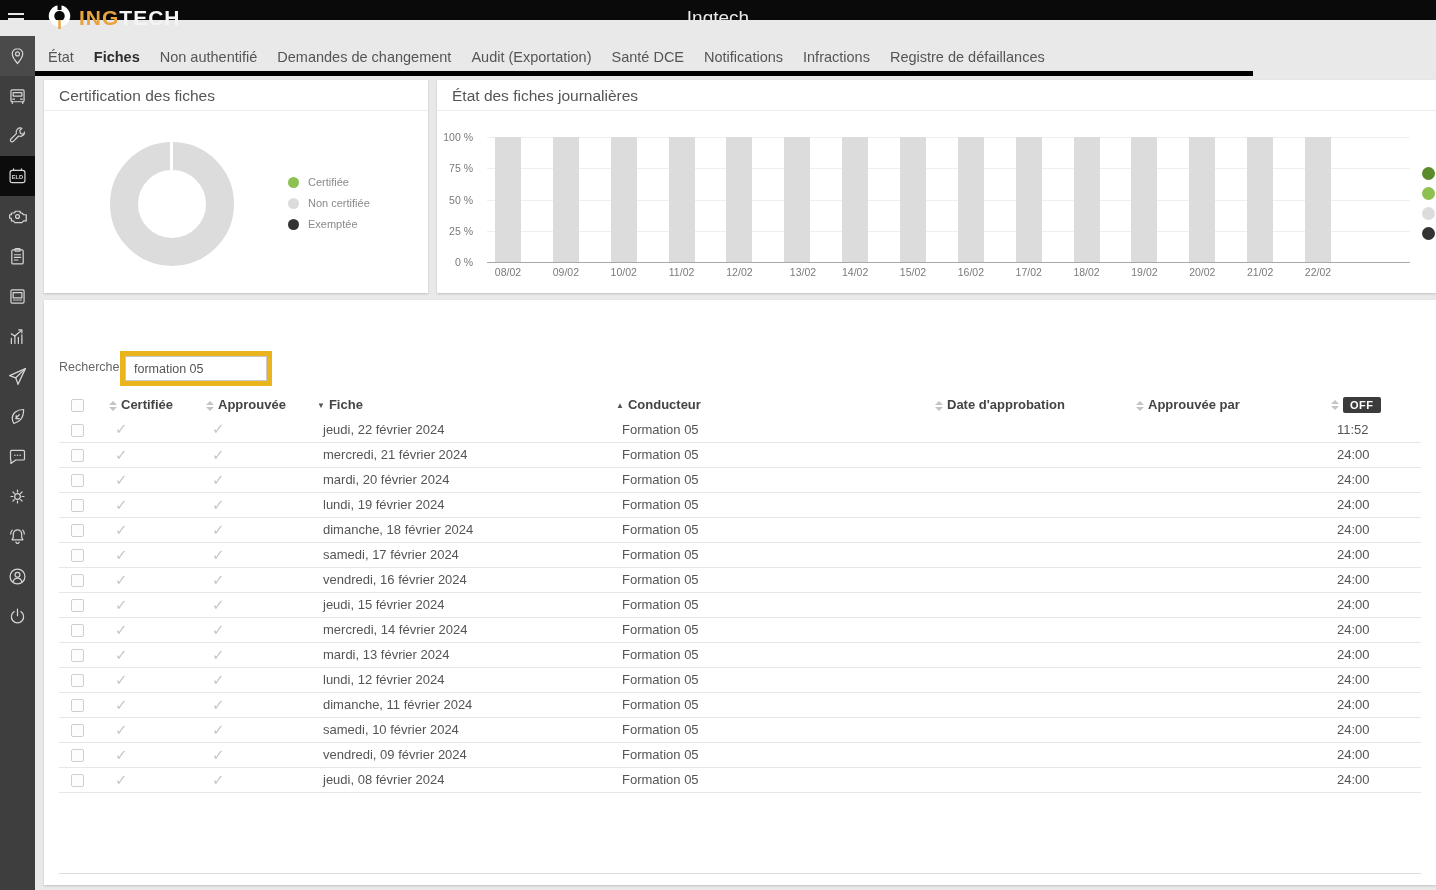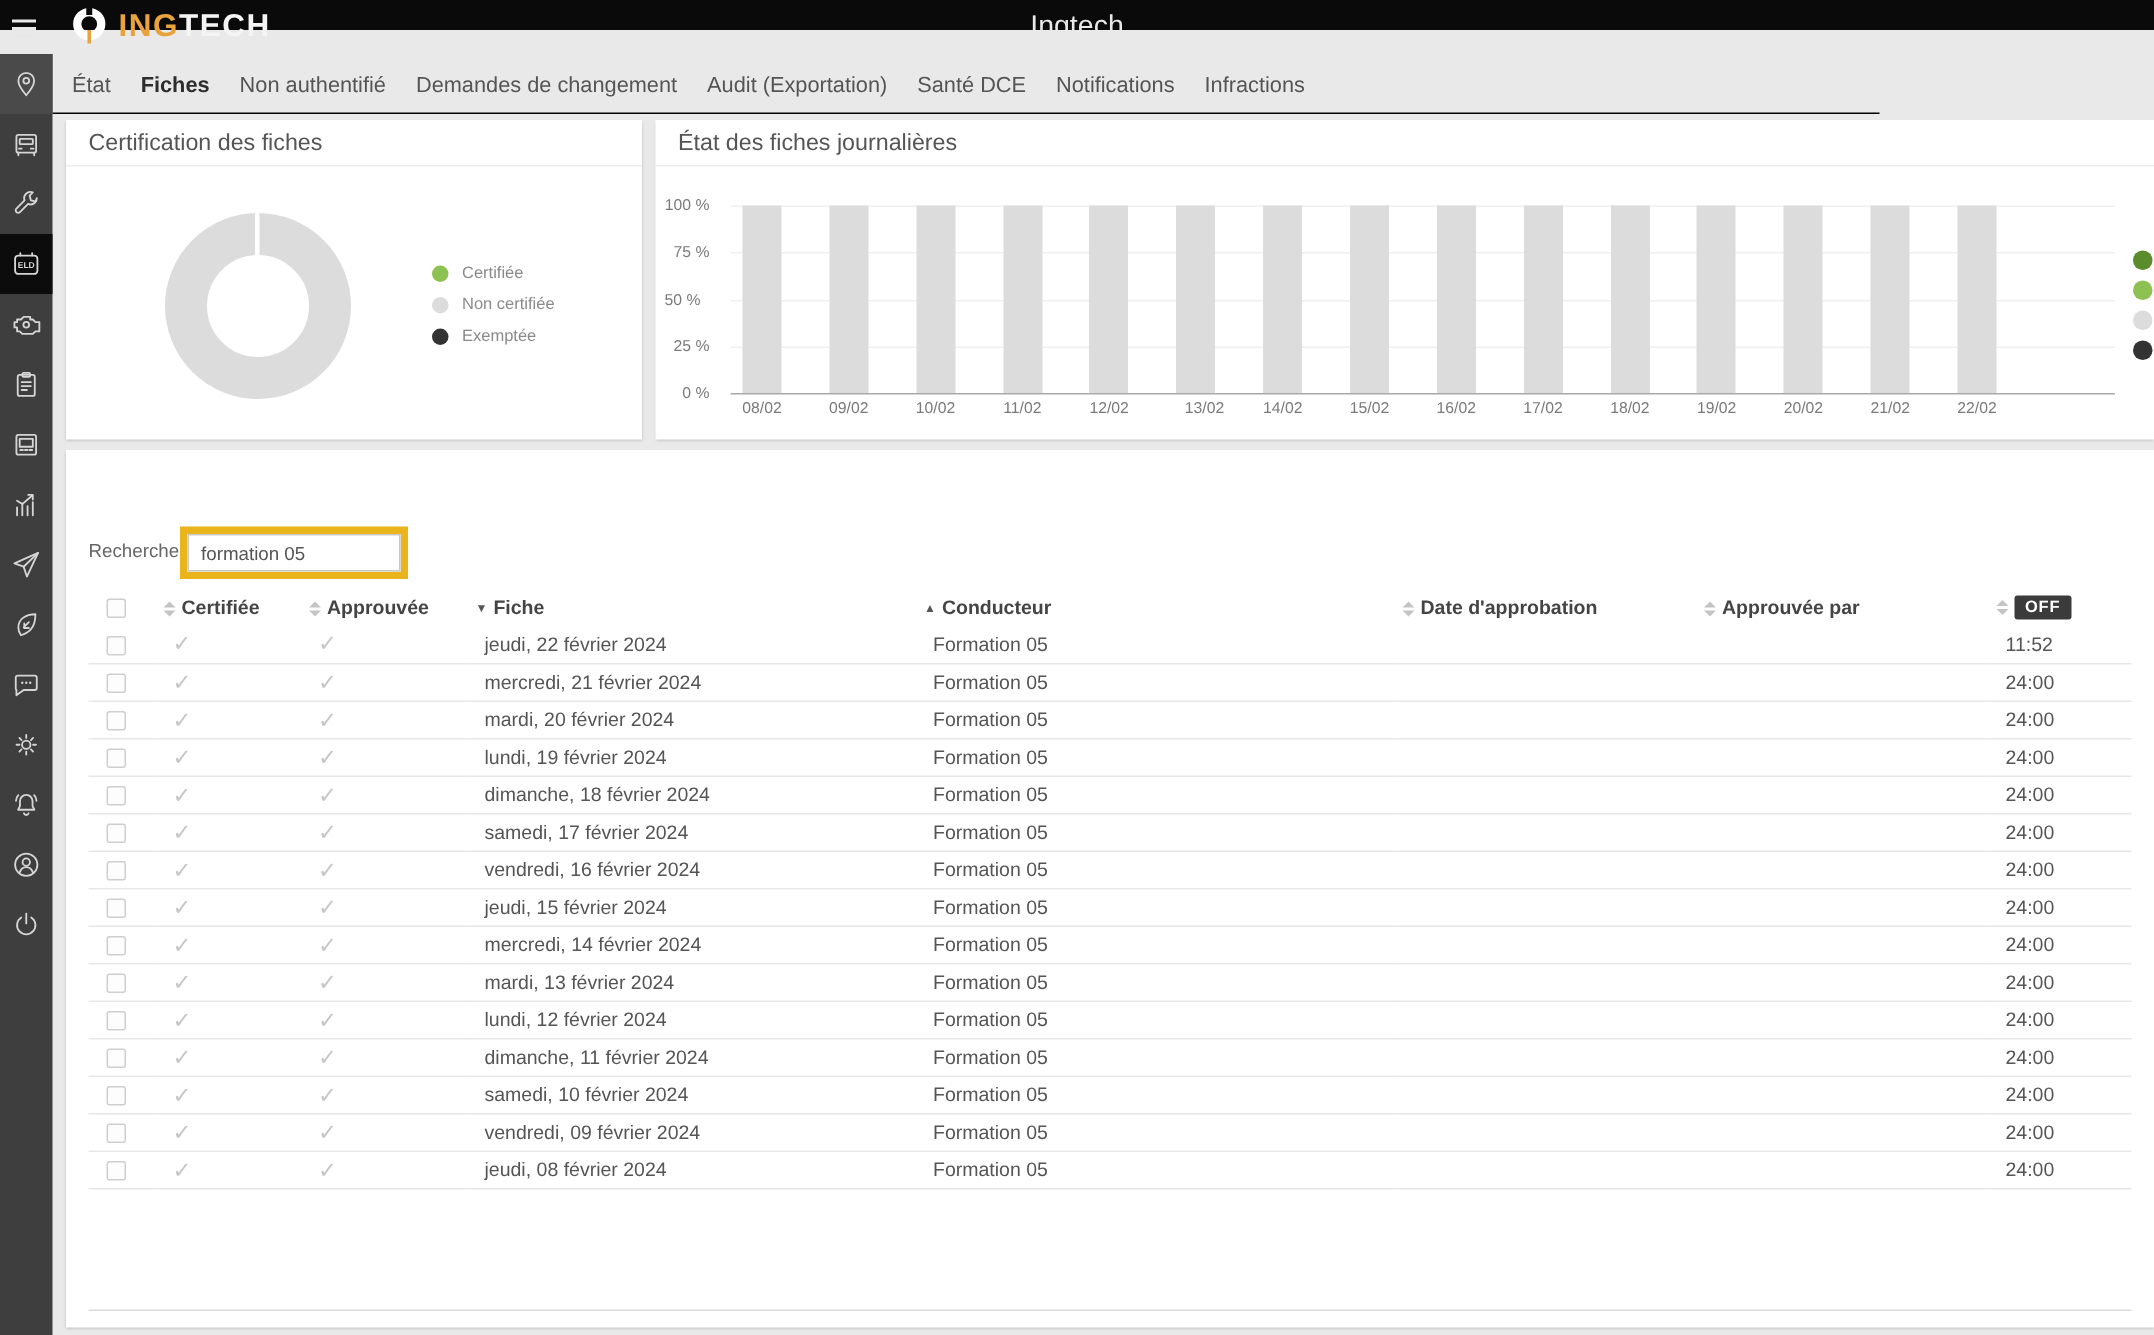--- a/index.html
+++ b/index.html
@@ -18,21 +18,21 @@
   .brand .ing { color:#e8a33d; }
   .brand .tech { color:#f4f4f4; }
   .topbar-title { position:absolute; left:0; right:0; top:7px; text-align:center; color:#e9e9e9; font-size:19px; }
   
   .sidebar { position:absolute; left:0; top:36px; width:35px; height:854px; background:#3e3e3e; z-index:20; }
   .side-item { width:35px; height:40px; display:flex; align-items:center; justify-content:center; cursor:pointer; }
   .side-item.first { background:#4a4a4a; }
   .side-item.active { background:#0c0c0c; }
   .side-item svg { width:21px; height:21px; stroke:#d5d5d5; fill:none; stroke-width:1.4; stroke-linecap:round; stroke-linejoin:round; }
   
-  .tabbar { position:absolute; left:35px; top:39px; width:1218px; height:37px; background:#e9e9e9; border-bottom:1px solid #000000; display:flex; padding-left:3px; z-index:10;}
+  .tabbar { position:absolute; left:35px; top:39px; width:1218px; height:37px; background:#e9e9e9; border-bottom:5px solid #000000; display:flex; padding-left:3px; z-index:10;}
   .tab { padding:0 10px; line-height:36px; font-size:14.5px; color:#555; cursor:pointer; white-space:nowrap; }
   .tab.active { font-weight:bold; color:#2d2d2d; }
   
   .card { position:absolute; background:#fff; box-shadow:0 1px 2px rgba(0,0,0,.18); }
   .card-title { height:31px; line-height:31px; padding-left:15px; font-size:15.5px; color:#555; border-bottom:1px solid #ededed; }
   #card-donut  { left:44px;  top:80px; width:384px; height:213px; }
   #card-chart  { left:437px; top:80px; width:999px; height:213px; }
   #card-table  { left:44px;  top:300px; width:1392px; height:585px; }
   
   .donut { position:absolute; left:66px; top:62px; width:124px; height:124px; border-radius:50%; border:28px solid #dcdcdc; }
@@ -190,20 +190,21 @@
 
 <div class="tabbar" id="tabs">
     <div class="tab">État</div>
     <div class="tab active">Fiches</div>
     <div class="tab">Non authentifié</div>
     <div class="tab">Demandes de changement</div>
     <div class="tab">Audit (Exportation)</div>
     <div class="tab">Santé DCE</div>
     <div class="tab">Notifications</div>
     <div class="tab">Infractions</div>
+    <div class="tab">Registre de défaillances</div>
   </div>
 
 <div class="card" id="card-donut">
   <div class="card-title">Certification des fiches</div>
   <div class="donut">
       <div class="donut-gap"></div>
     </div>
   <div class="donut-legend" id="donut-legend">
       <div class="dl-row">
         <span class="dl-dot" style="background:#8dc252"></span>
@@ -220,21 +221,21 @@
     </div>
 </div>
 
 <div class="card" id="card-chart">
   <div class="card-title">État des fiches journalières</div>
   <div id="chart-area">
       <div class="ytick" style="top: 176px; left: 0px;">0 %</div>
       <div class="gridline axis" style="top: 182px;"></div>
       <div class="ytick" style="top: 144.75px; left: 0px;">25 %</div>
       <div class="gridline" style="top: 150.75px;"></div>
-      <div class="ytick" style="top: 113.5px; left: 0px; text-align: center;">50 %</div>
+      <div class="ytick" style="top: 113.5px; left: 0px;">50 %</div>
       <div class="gridline" style="top: 119.5px;"></div>
       <div class="ytick" style="top: 82.25px; left: 0px;">75 %</div>
       <div class="gridline" style="top: 88.25px;"></div>
       <div class="ytick" style="top: 51px; left: 0px;">100 %</div>
       <div class="gridline" style="top: 57px;"></div>
       <div class="bar" style="left: 58px; top: 57px; height: 125px; background: rgb(220, 220, 220);"></div>
       <div class="xtick" style="left: 48px;">08/02</div>
       <div class="bar" style="left: 115.857px; top: 57px; height: 125px; background: rgb(220, 220, 220);"></div>
       <div class="xtick" style="left: 105.857px;">09/02</div>
       <div class="bar" style="left: 173.714px; top: 57px; height: 125px; background: rgb(220, 220, 220);"></div>

